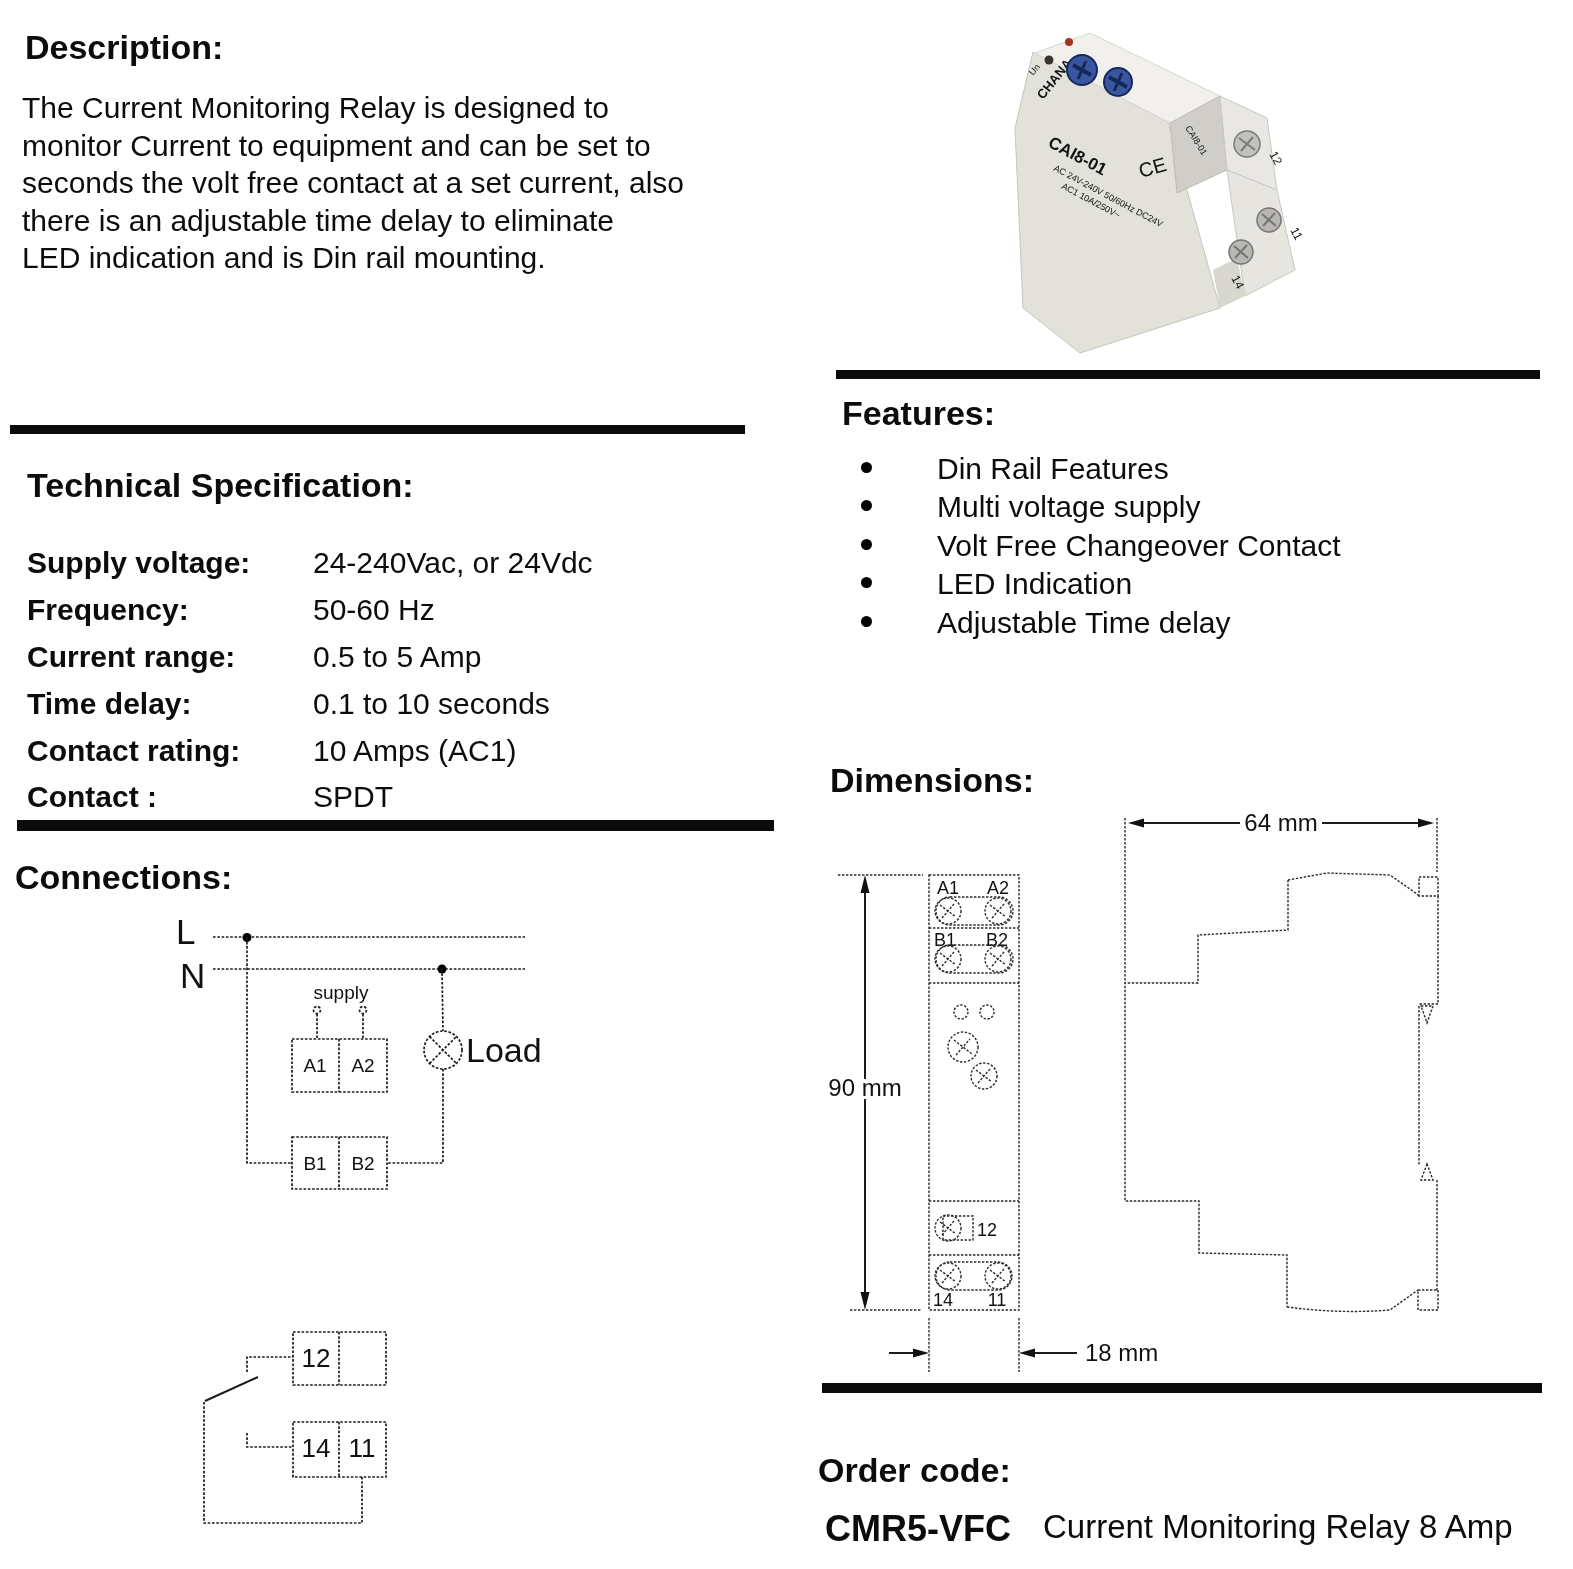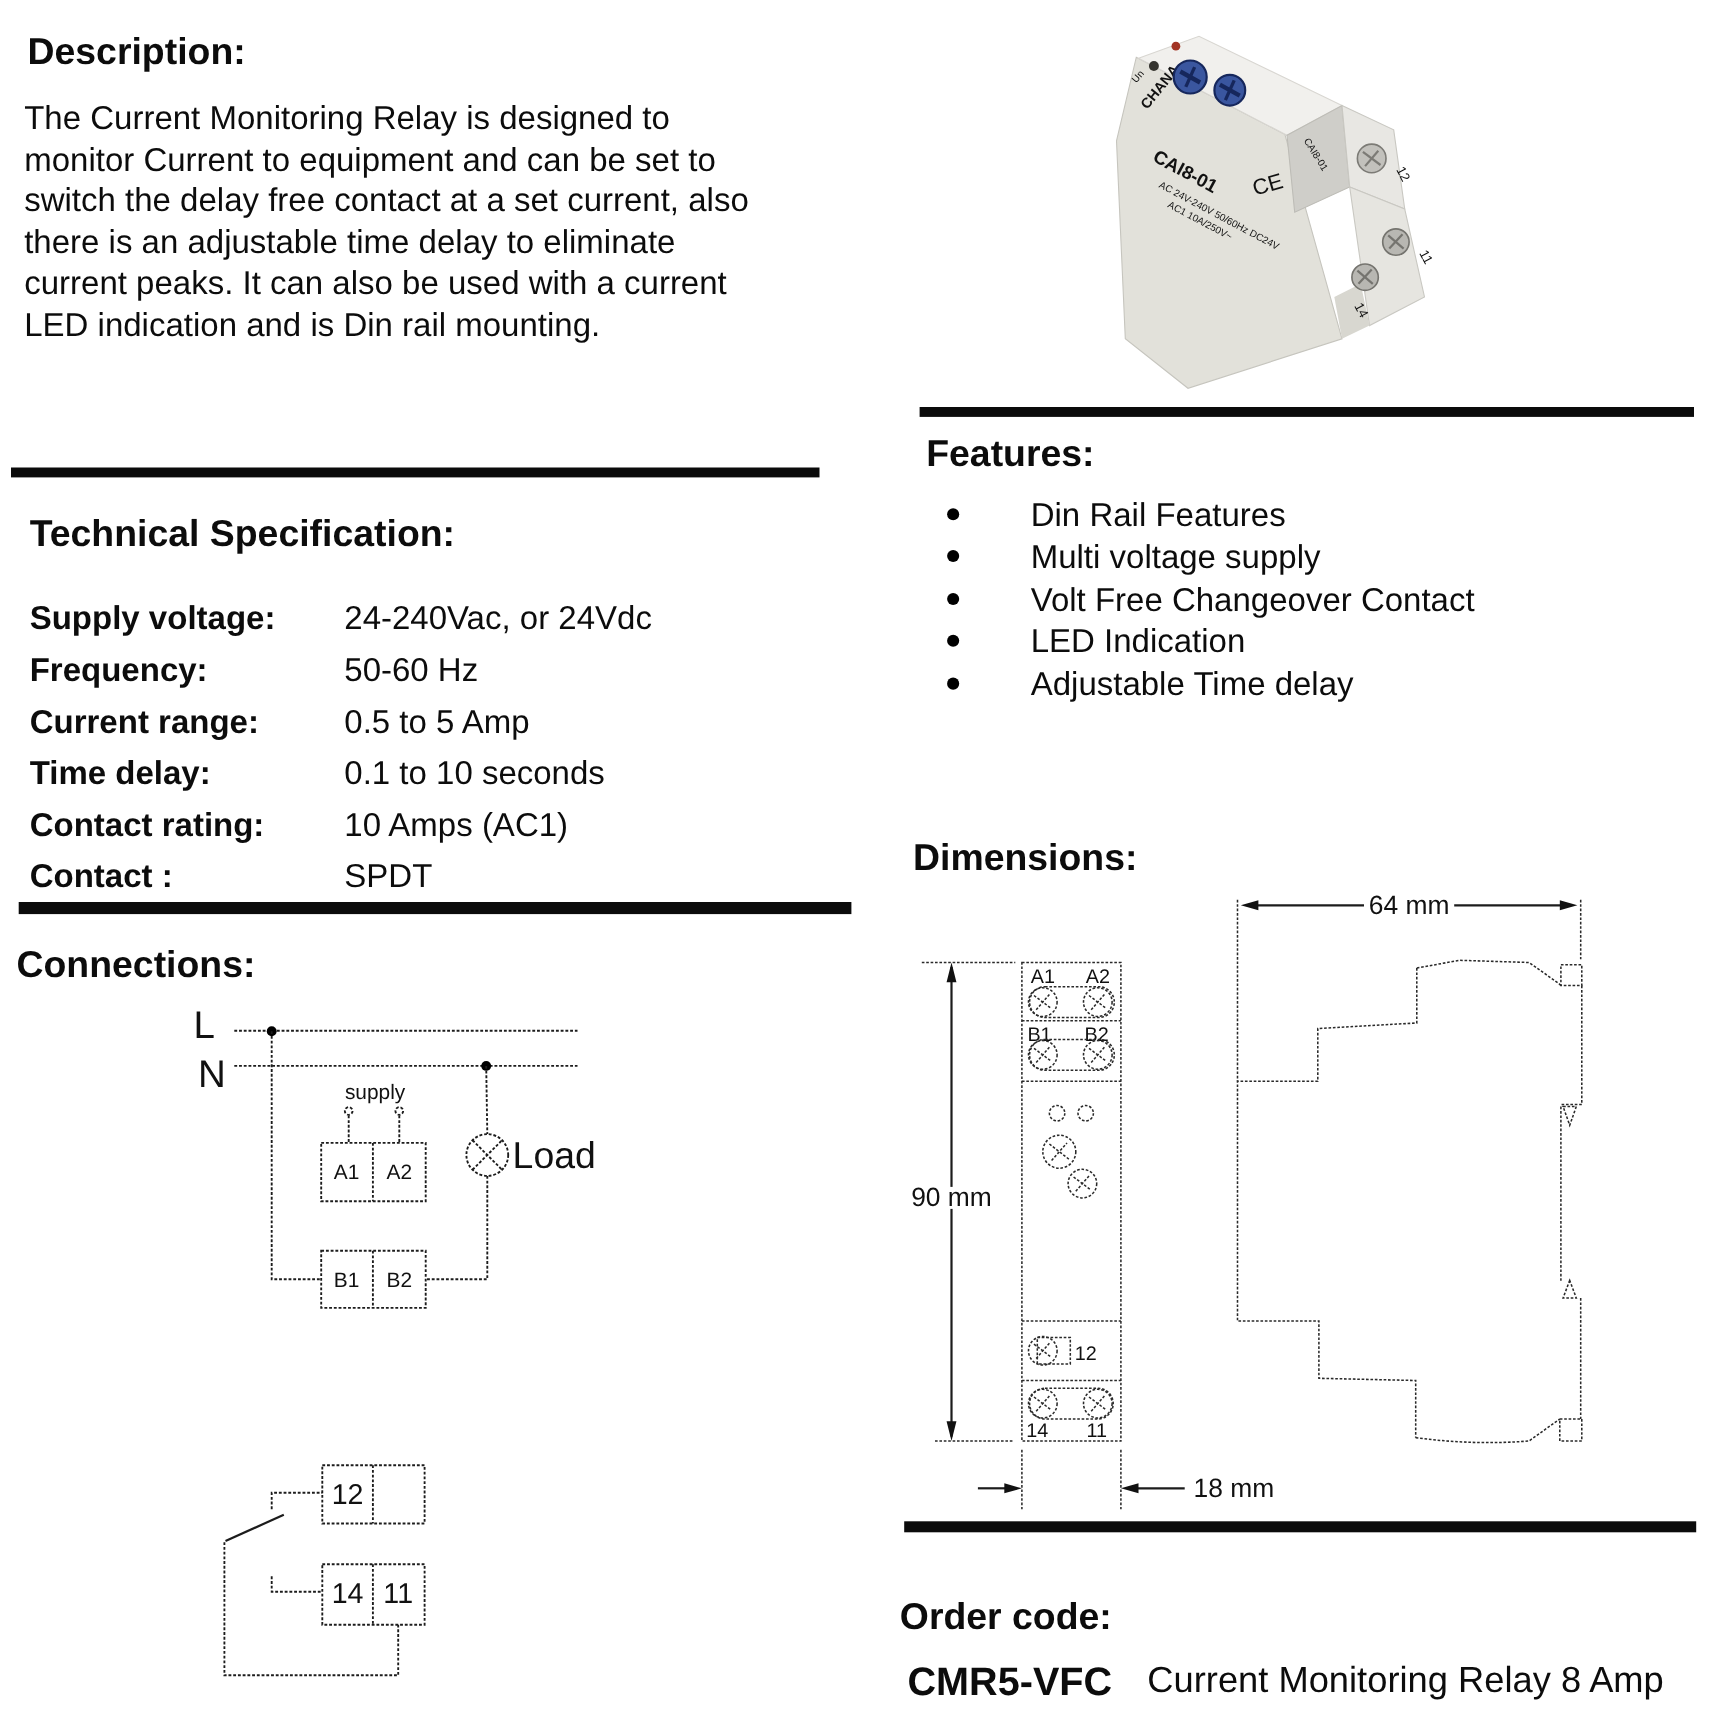--- a/index.html
+++ b/index.html
@@ -28,23 +28,22 @@
 </head>
 <body>
 
 <div class="page">
 
   <div class="abs h1" style="left:25px;top:28px;">Description:</div>
 
   <div class="abs para" style="left:22px;top:89px;">
     <div>The Current Monitoring Relay is designed to</div>
     <div>monitor Current to equipment and can be set to</div>
-    <div>switch the delay free contact at a set current, also</div>
+    <div>seconds the volt free contact at a set current, also</div>
     <div>there is an adjustable time delay to eliminate</div>
-    <div>current peaks. It can also be used with a current</div>
     <div>LED indication and is Din rail mounting.</div>
   </div>
 
   <div class="bar" style="left:10px;top:425px;width:735px;height:9px;"></div>
 
   <div class="abs h1" style="left:27px;top:466px;">Technical Specification:</div>
 
   <div class="abs" style="left:27px;top:540px;width:740px;">
     <div class="spec-row">
       <span class="spec-label">Supply voltage:</span>

